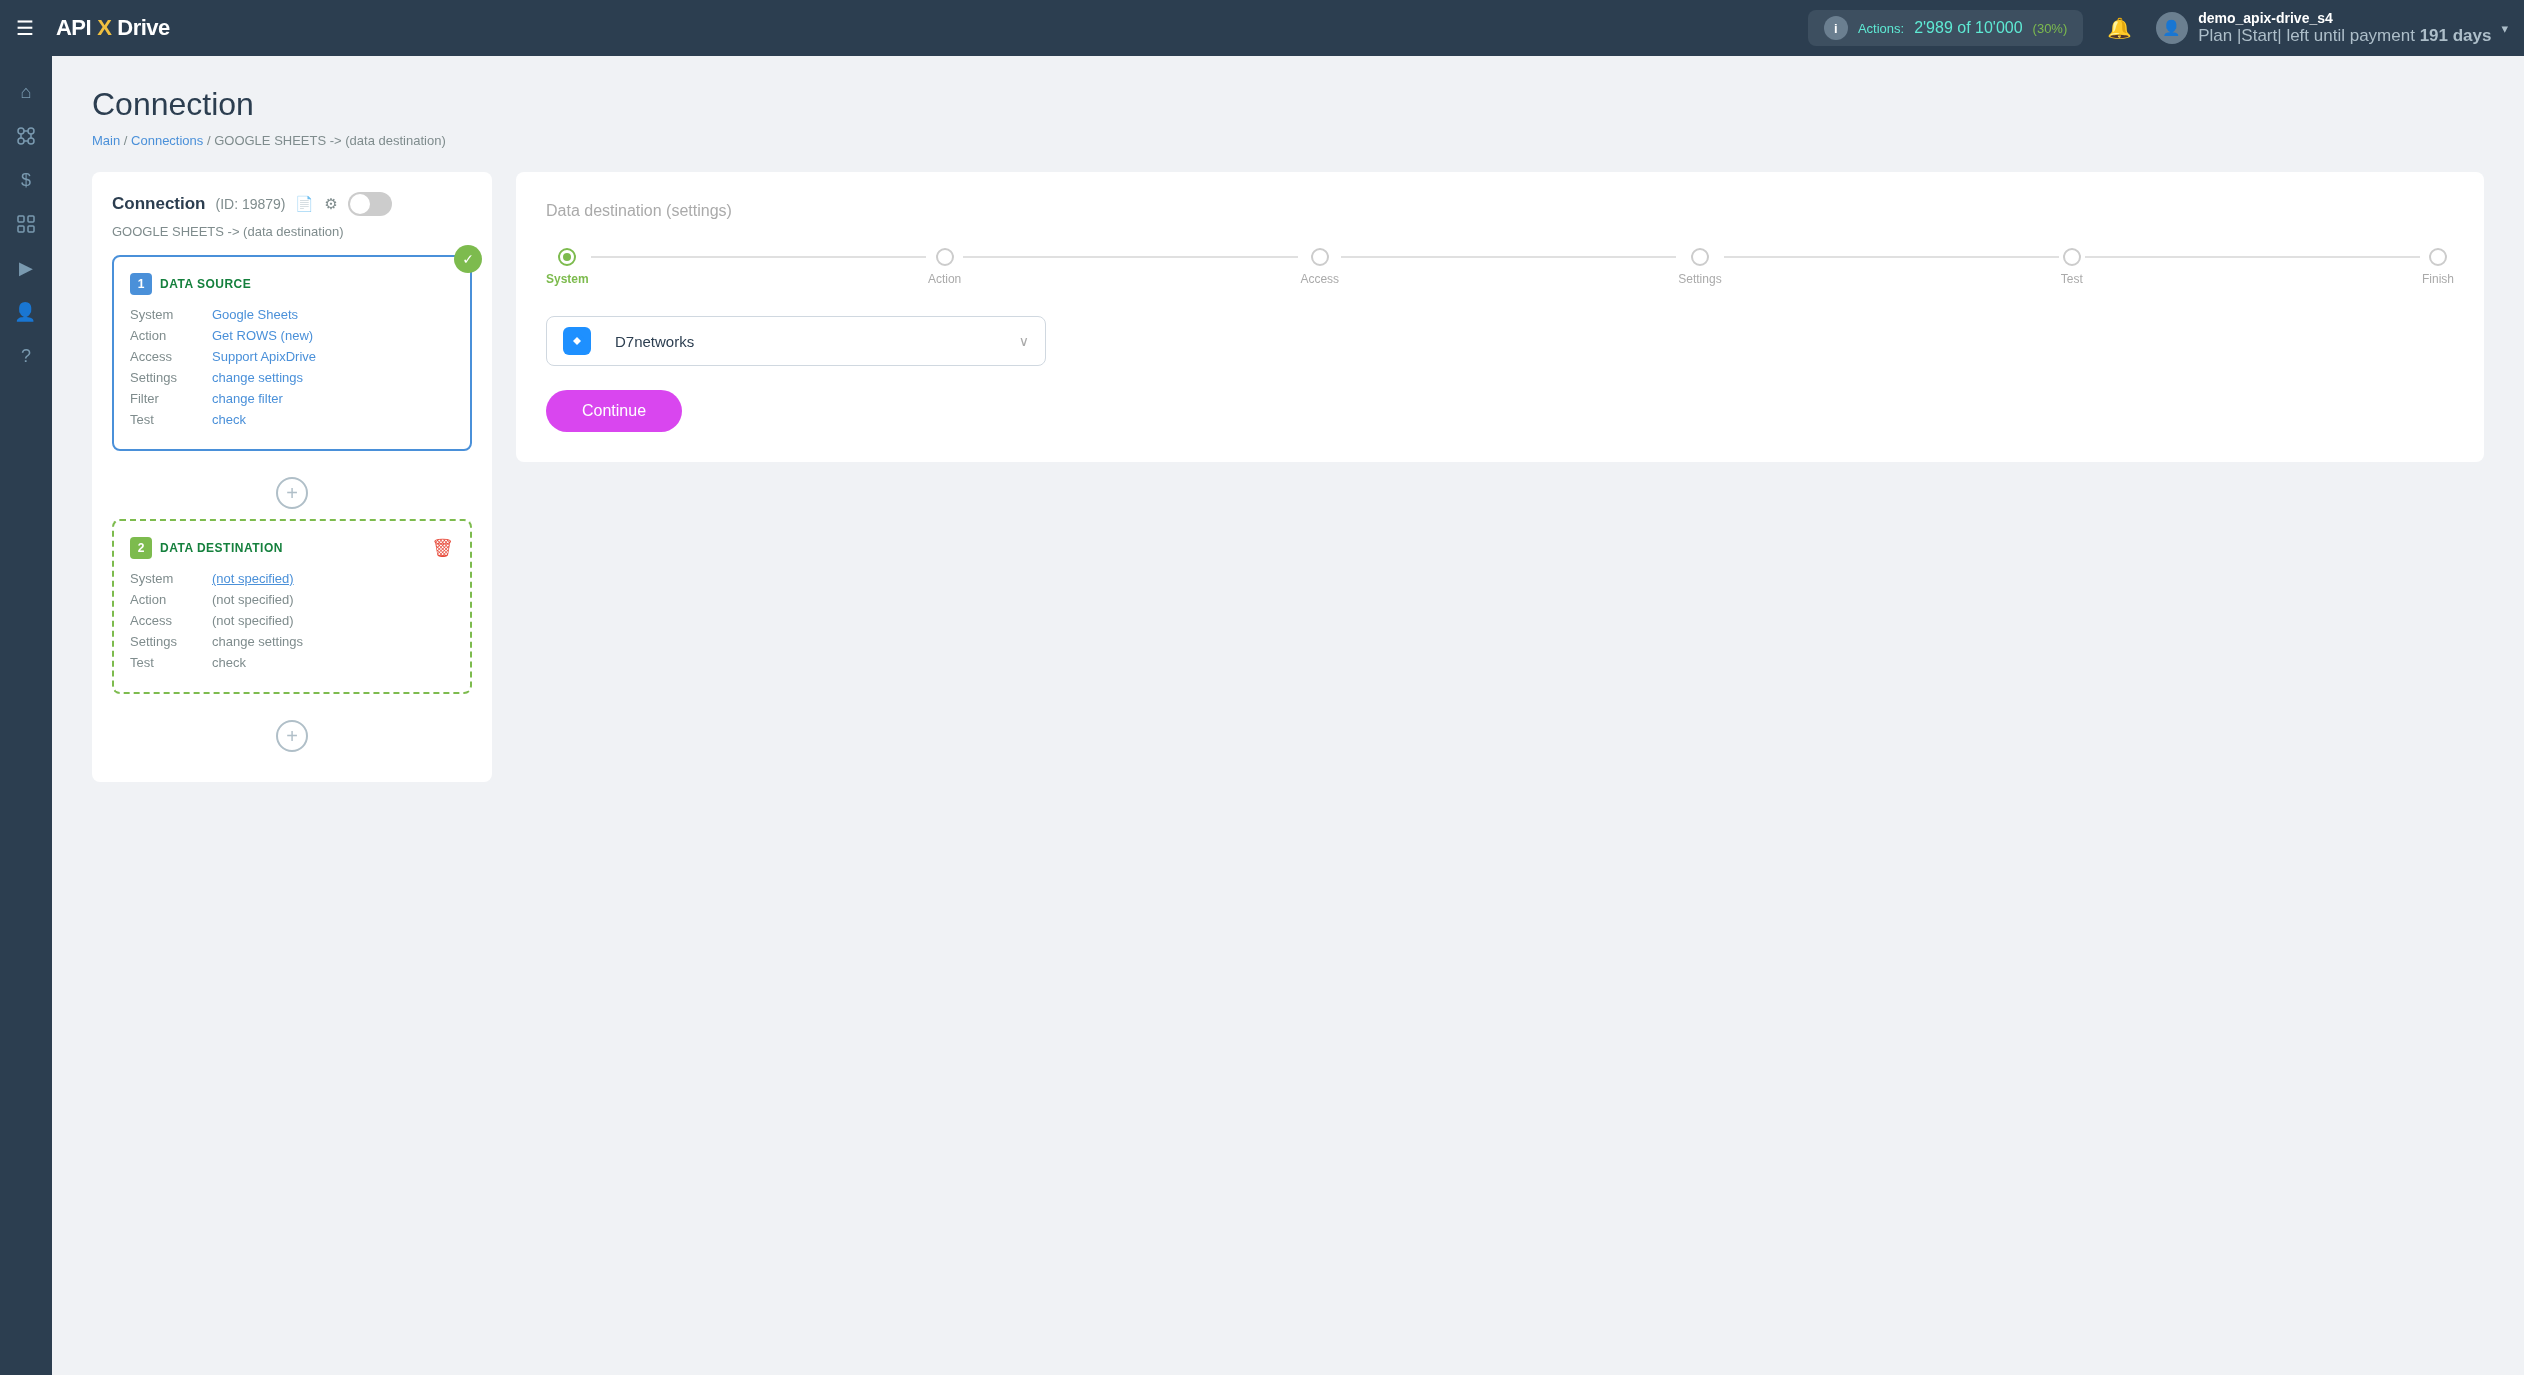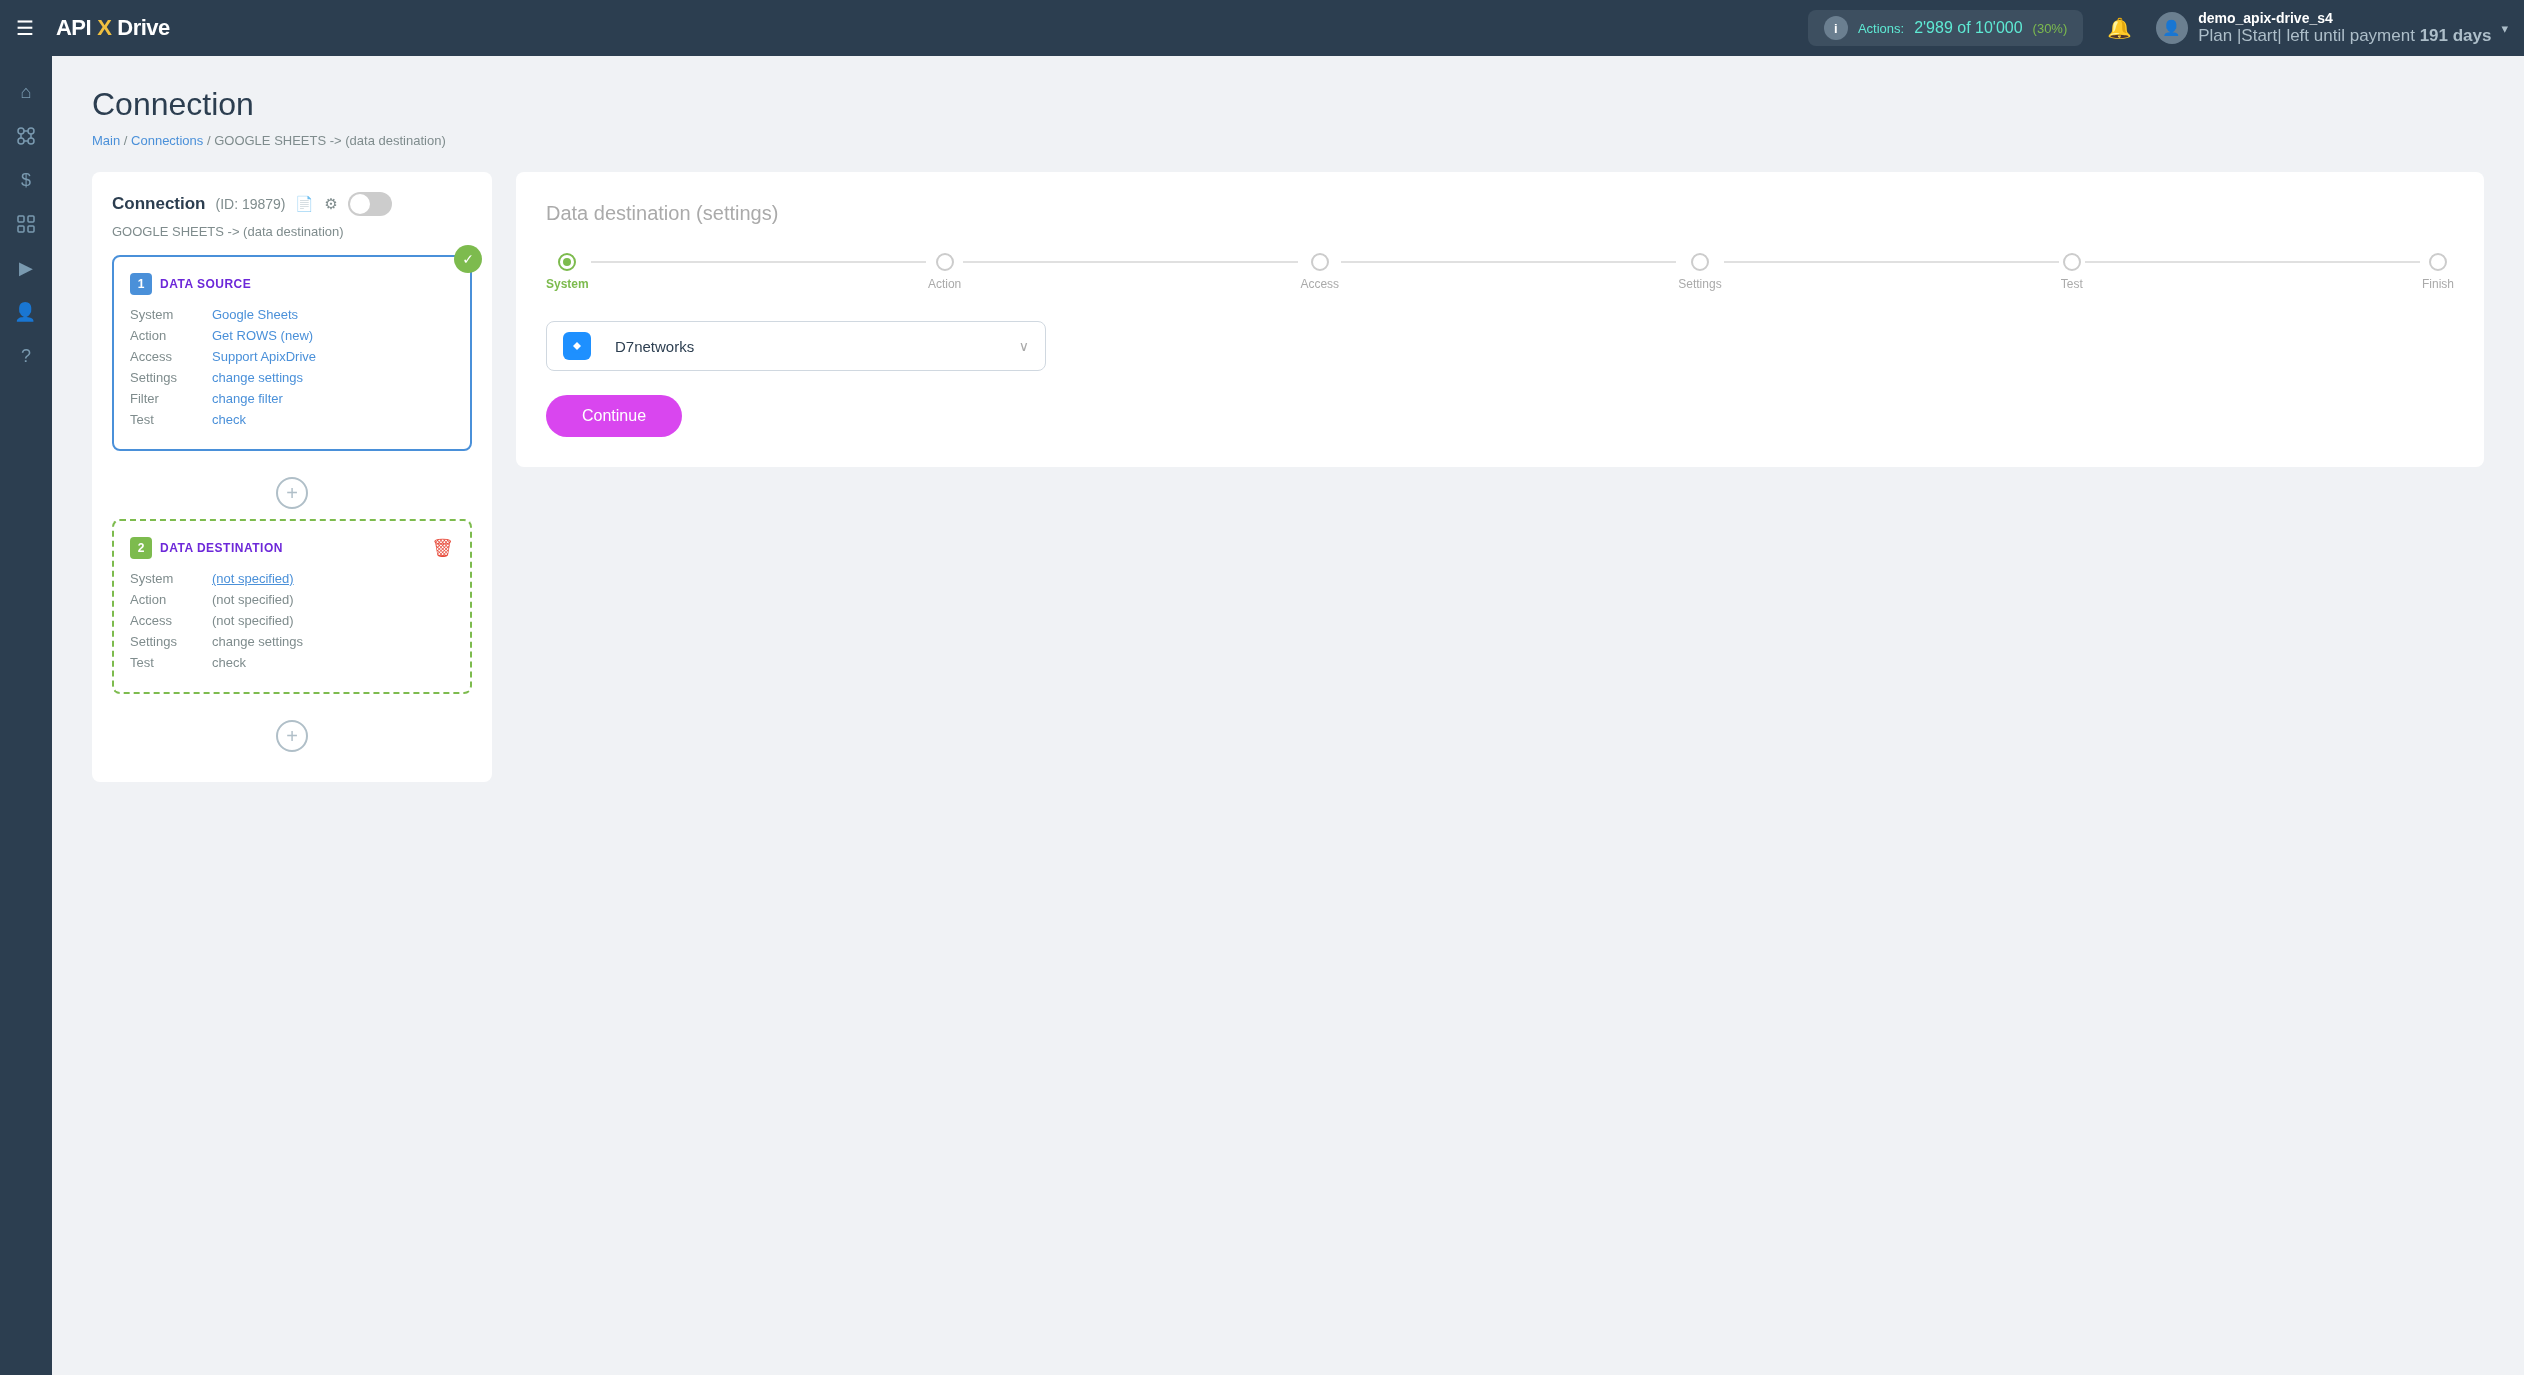--- a/index.html
+++ b/index.html
@@ -134,21 +134,21 @@
     .ds-card-green { border: 2px dashed #7dbb4e; }
     .ds-card-header {
       display: flex; align-items: center; gap: 8px; margin-bottom: 12px;
     }
     .ds-badge {
       width: 22px; height: 22px; border-radius: 4px; background: #4a90d9;
       color: #fff; font-size: 12px; font-weight: 700;
       display: flex; align-items: center; justify-content: center;
     }
     .ds-badge-green { background: #7dbb4e; }
-    .ds-card-title { font-size: 12px; font-weight: 700; color: #6d28d9; text-transform: uppercase; letter-spacing: 0.5px; }
+    .ds-card-title { font-size: 12px; font-weight: 700; color: #15803d; text-transform: uppercase; letter-spacing: 0.5px; }
     .ds-check {
       position: absolute; top: -12px; right: -12px;
       width: 28px; height: 28px; border-radius: 50%; background: #7dbb4e;
       color: #fff; display: flex; align-items: center; justify-content: center;
       font-size: 14px;
     }
     .ds-row {
       display: flex; gap: 12px; margin-bottom: 6px; font-size: 13px;
     }
     .ds-row-label { color: #7f8c8d; min-width: 70px; }
@@ -163,21 +163,21 @@
       cursor: pointer; margin: 10px auto;
     }
 
     
     .right-panel {
       flex: 1;
       background: #fff;
       border-radius: 8px;
       padding: 30px;
     }
-    .right-panel-title { font-size: 20px; font-weight: 300; color: #2c3e50; margin-bottom: 28px; }
+    .right-panel-title { font-size: 16px; font-weight: 300; color: #2c3e50; margin-bottom: 28px; }
     .right-panel-title span { color: #aaa; font-weight: 300; }
 
     
     .steps-bar {
       display: flex; align-items: center; margin-bottom: 30px;
     }
     .step-item {
       display: flex; flex-direction: column; align-items: center; gap: 6px;
       position: relative;
     }

